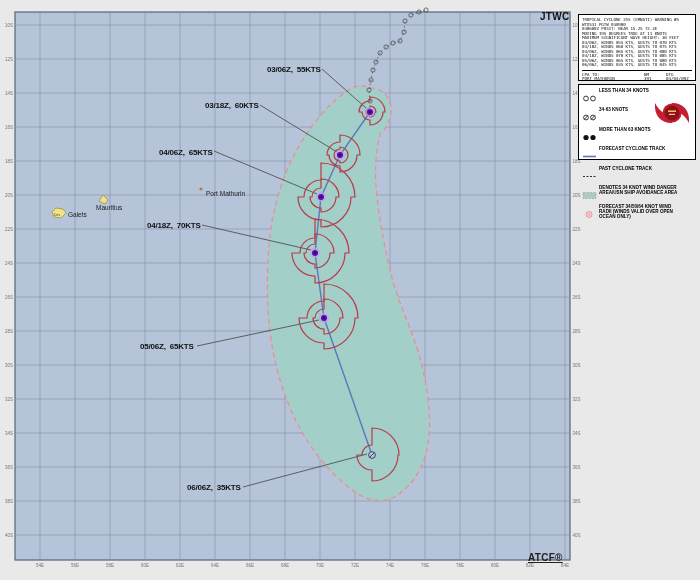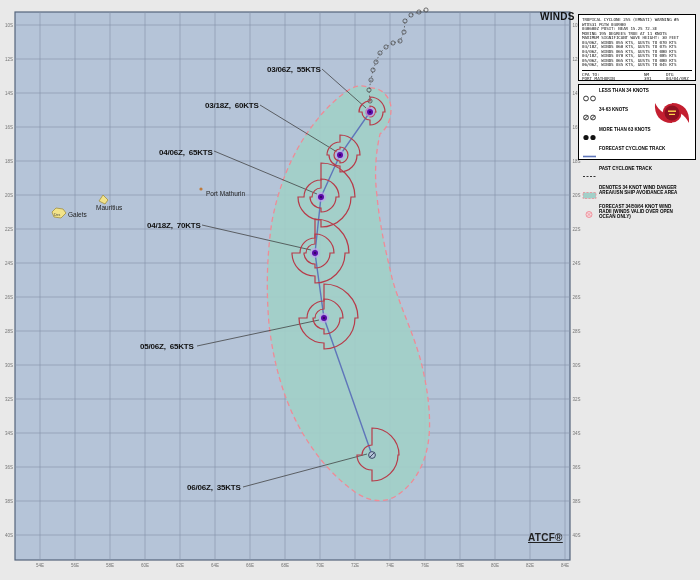--- a/index.html
+++ b/index.html
@@ -2,21 +2,21 @@
 <html><head>
 <meta charset="utf-8">
 <style>
   html,body{margin:0;padding:0;}
   body{width:700px;height:580px;position:relative;background:#e9e9e9;
        font-family:"Liberation Sans", sans-serif;overflow:hidden;}
   *{box-sizing:border-box;}
   #mapsvg{position:absolute;left:0;top:0;}
   .corner-label{position:absolute;font-weight:bold;color:#111;font-size:10px;letter-spacing:.3px;}
   #jtwc{left:540px;top:11px;}
-  #atcf{left:528px;top:532px;color:#222;text-decoration:underline;}
+  #atcf{left:528px;top:552px;color:#222;text-decoration:underline;}
   .panel{position:absolute;left:578px;width:118px;background:#fff;border:1.6px solid #000;
          box-shadow:0 0 0 1px #fff inset;}
   #warnbox{top:14px;height:67px;padding:3px 3px 2px 3px;
            font-family:"DejaVu Sans Mono", monospace;font-size:4.2px;line-height:4.55px;color:#111;}
   .warn-line{white-space:pre;letter-spacing:-0.1px;}
   #cpa{border-top:1px solid #000;margin-top:2px;padding-top:1.5px;
        display:grid;grid-template-columns:62px 22px 26px;column-gap:0;}
   #cpa div{white-space:pre;}
   #legendbox{top:84px;height:76px;padding:3px 3px;}
   .lg-row{display:flex;align-items:flex-start;margin-bottom:1.4px;}
@@ -180,21 +180,21 @@
     <text x="187" y="490" font-size="8" font-weight="bold" fill="#111111" style="white-space:pre;letter-spacing:-0.2px">06/06Z,  35KTS</text>
     <circle cx="201" cy="189" r="1.6" fill="#c07a3a"></circle>
     <text x="206" y="196" font-size="6.5" fill="#222">Port Mathurin</text>
     <polygon points="103,195 108,200 105,204 99,201" fill="#f2e38a" stroke="#a3913f" stroke-width="0.8"></polygon>
     <text x="96" y="210" font-size="6.5" fill="#222">Mauritius</text>
     <polygon points="52,212 56,208 63,209 66,213 61,218 54,217" fill="#f2e38a" stroke="#a3913f" stroke-width="0.8"></polygon>
     <text x="54" y="216" font-size="3.5" fill="#444">Des</text>
     <text x="68" y="217" font-size="6.5" fill="#222">Galets</text>
   </svg>
 
-<div class="corner-label" id="jtwc">WINDS</div>
+<div class="corner-label" id="jtwc">JTWC</div>
 <div class="corner-label" id="atcf">ATCF®</div>
 
 <div class="panel" id="warnbox">
   <div id="warn-lines">
       <div class="warn-line">TROPICAL CYCLONE 25S (EMNATI) WARNING #5</div>
       <div class="warn-line">WTXS31 PGTW 030900</div>
       <div class="warn-line">030600Z POSIT: NEAR 15.2S 72.3E</div>
       <div class="warn-line">MOVING 195 DEGREES TRUE AT 11 KNOTS</div>
       <div class="warn-line">MAXIMUM SIGNIFICANT WAVE HEIGHT: 30 FEET</div>
       <div class="warn-line">03/06Z, WINDS 055 KTS, GUSTS TO 070 KTS</div>

